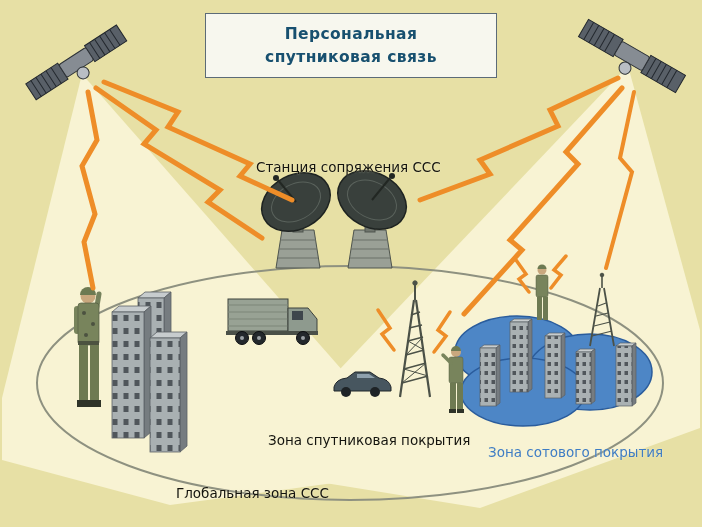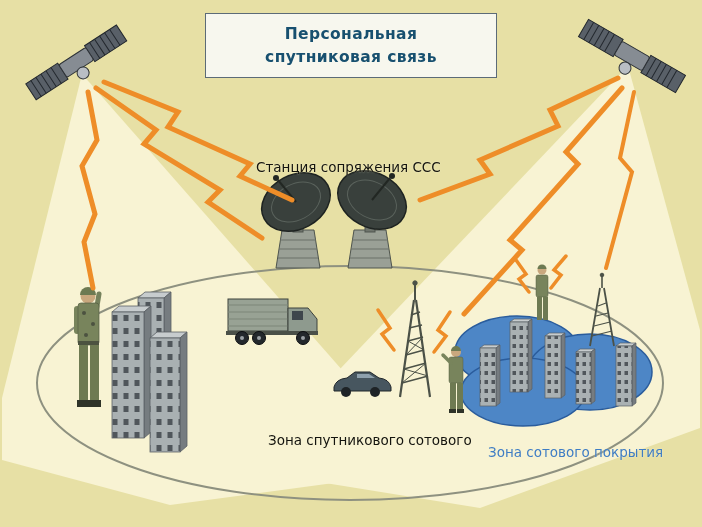--- a/index.html
+++ b/index.html
@@ -209,18 +209,19 @@
     <circle cx="0" cy="14" r="6" fill="#b9bec4" stroke="#2d3237"></circle>
   </g>
 </svg>
 
 <div class="title-box">
   <span>Персональная спутниковая связь</span>
 </div>
 
 <div class="overlay-label" style="left:256px;top:144px;">Станция сопряжения ССС</div>
 
-<div class="overlay-label" style="left:268px;top:417px;">Зона спутникового сотового</div>
+<div class="overlay-label" style="left:268px;top:417px;">Зона спутниковая покрытия</div>
 
 <div class="overlay-label blue" style="left:488px;top:429px;">Зона сотового покрытия</div>
 
+<div class="overlay-label" style="left:176px;top:470px;">Глобальная зона ССС</div>
 
 </div>
 
 </body></html>

